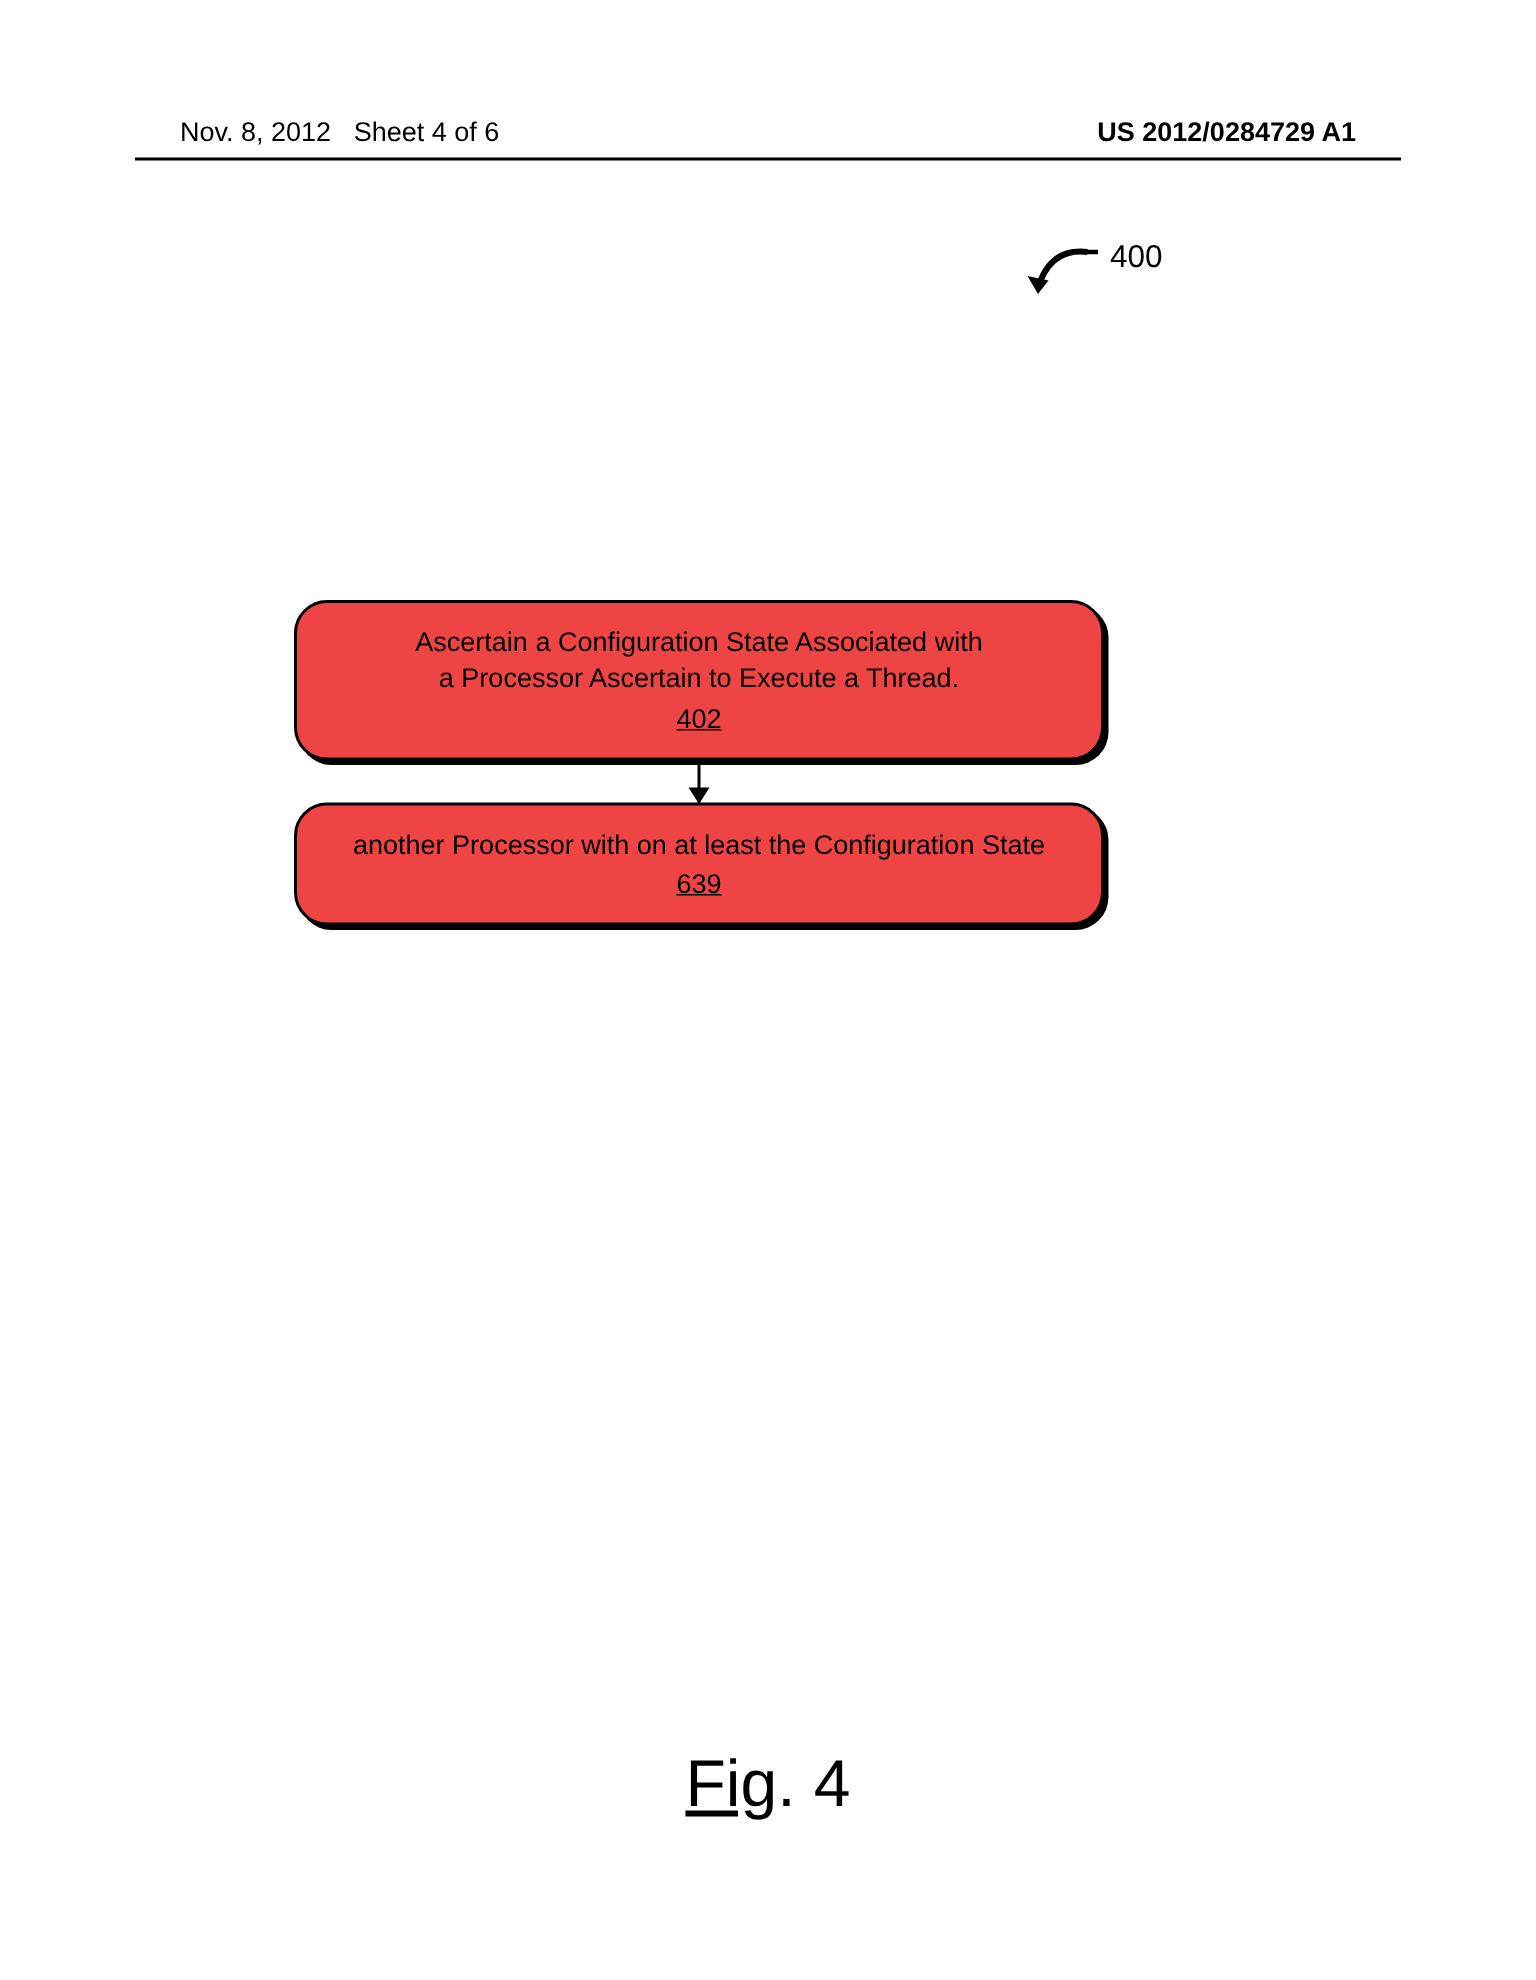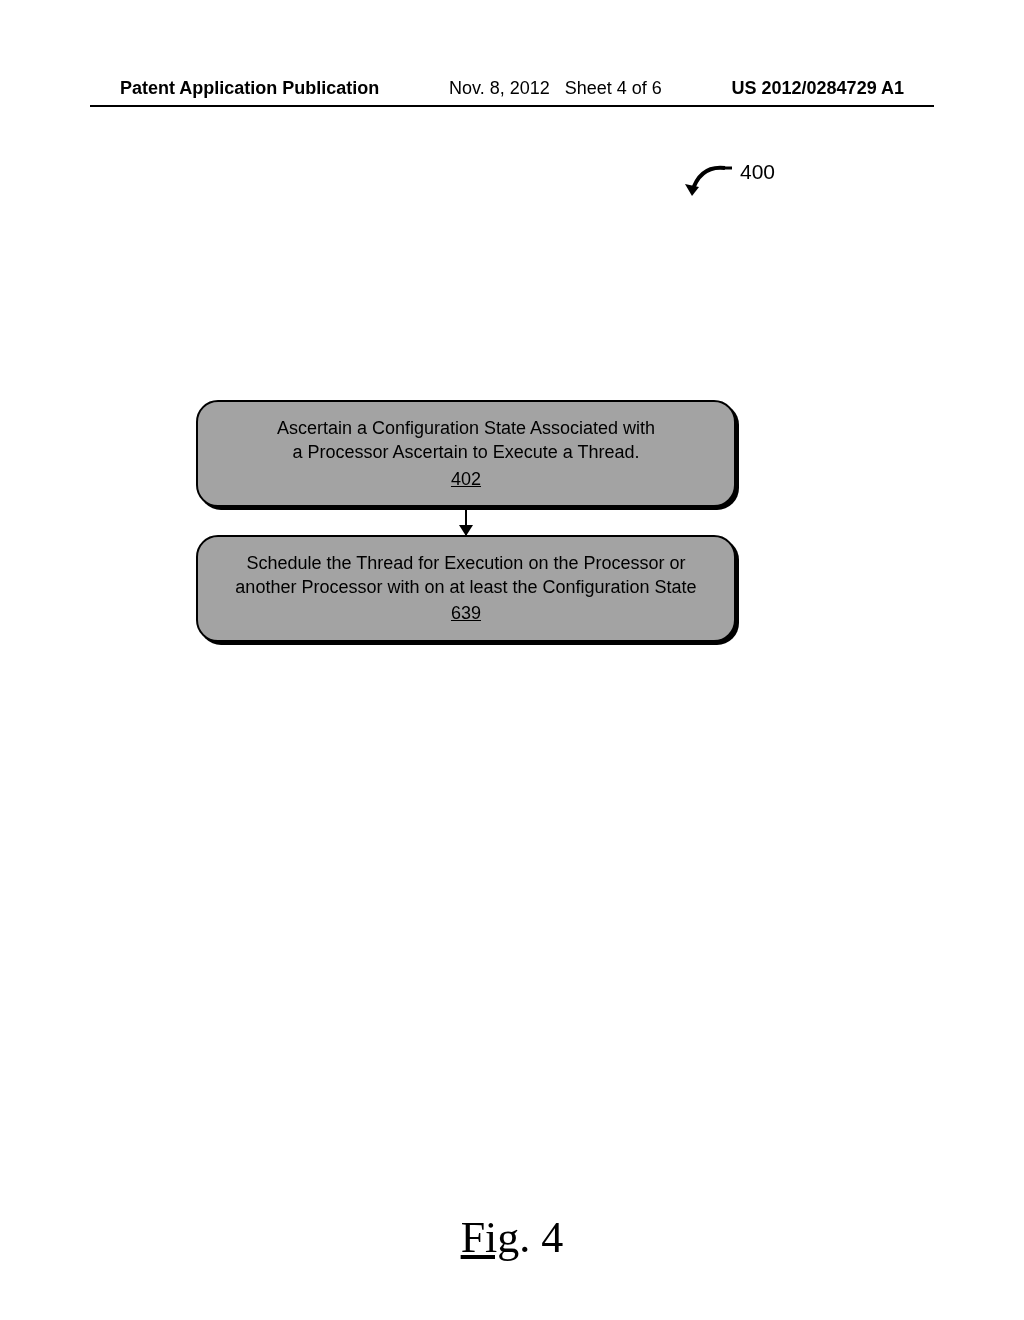--- a/index.html
+++ b/index.html
@@ -64,21 +64,21 @@
       left: 196px;
       width: 540px;
     }
     .flow-box {
       border: 2.5px solid black;
       border-radius: 22px;
       padding: 14px 20px;
       text-align: center;
       font-size: 18px;
       line-height: 1.35;
-      background: #a3a3a3;
+      background: #ef4444;
       position: relative;
       box-shadow: 3px 3px 0 black;
     }
     .flow-box-ref {
       text-decoration: underline;
       display: inline-block;
       margin-top: 2px;
     }
     .arrow-down {
       width: 2px;
@@ -99,32 +99,30 @@
       border-right: 7px solid transparent;
       border-top: 11px solid black;
     }
     .figure-caption {
       position: absolute;
       top: 1165px;
       left: 0;
       width: 100%;
       text-align: center;
       font-size: 44px;
-      font-family: Liberation Serif, serif;
-      margin-top: 47px;
+      font-family: Liberation Sans, sans-serif;
     }
     .fig-underline {
       text-decoration: underline;
     }
   </style>
 </head>
 <body>
 
 <div class="header">
-  <span class="header-left">Patent Application Publication</span>
   <span class="header-center">
     <span>Nov. 8, 2012</span>&nbsp;&nbsp;&nbsp;<span>Sheet 4 of 6</span>
   </span>
   <span class="header-right">US 2012/0284729 A1</span>
 </div>
 <div class="header-divider"></div>
 
 <div class="figure-ref-container">
   <svg class="curved-arrow" width="55" height="45">
     <path d="M 45 8 Q 20 5 12 32" stroke="black" stroke-width="4" fill="none"></path>
@@ -135,21 +133,20 @@
 </div>
 
 <div class="flowchart">
   <div class="flow-box">
     <div>Ascertain a Configuration State Associated with</div>
     <div>a Processor Ascertain to Execute a Thread.</div>
     <div class="flow-box-ref">402</div>
   </div>
   <div class="arrow-down"></div>
   <div class="flow-box">
-    <div>Schedule the Thread for Execution on the Processor or</div>
     <div>another Processor with on at least the Configuration State</div>
     <div class="flow-box-ref">639</div>
   </div>
 </div>
 
 <div class="figure-caption">
   <span class="fig-underline">Fig</span><span>. 4</span>
 </div>
 
 </body></html>

